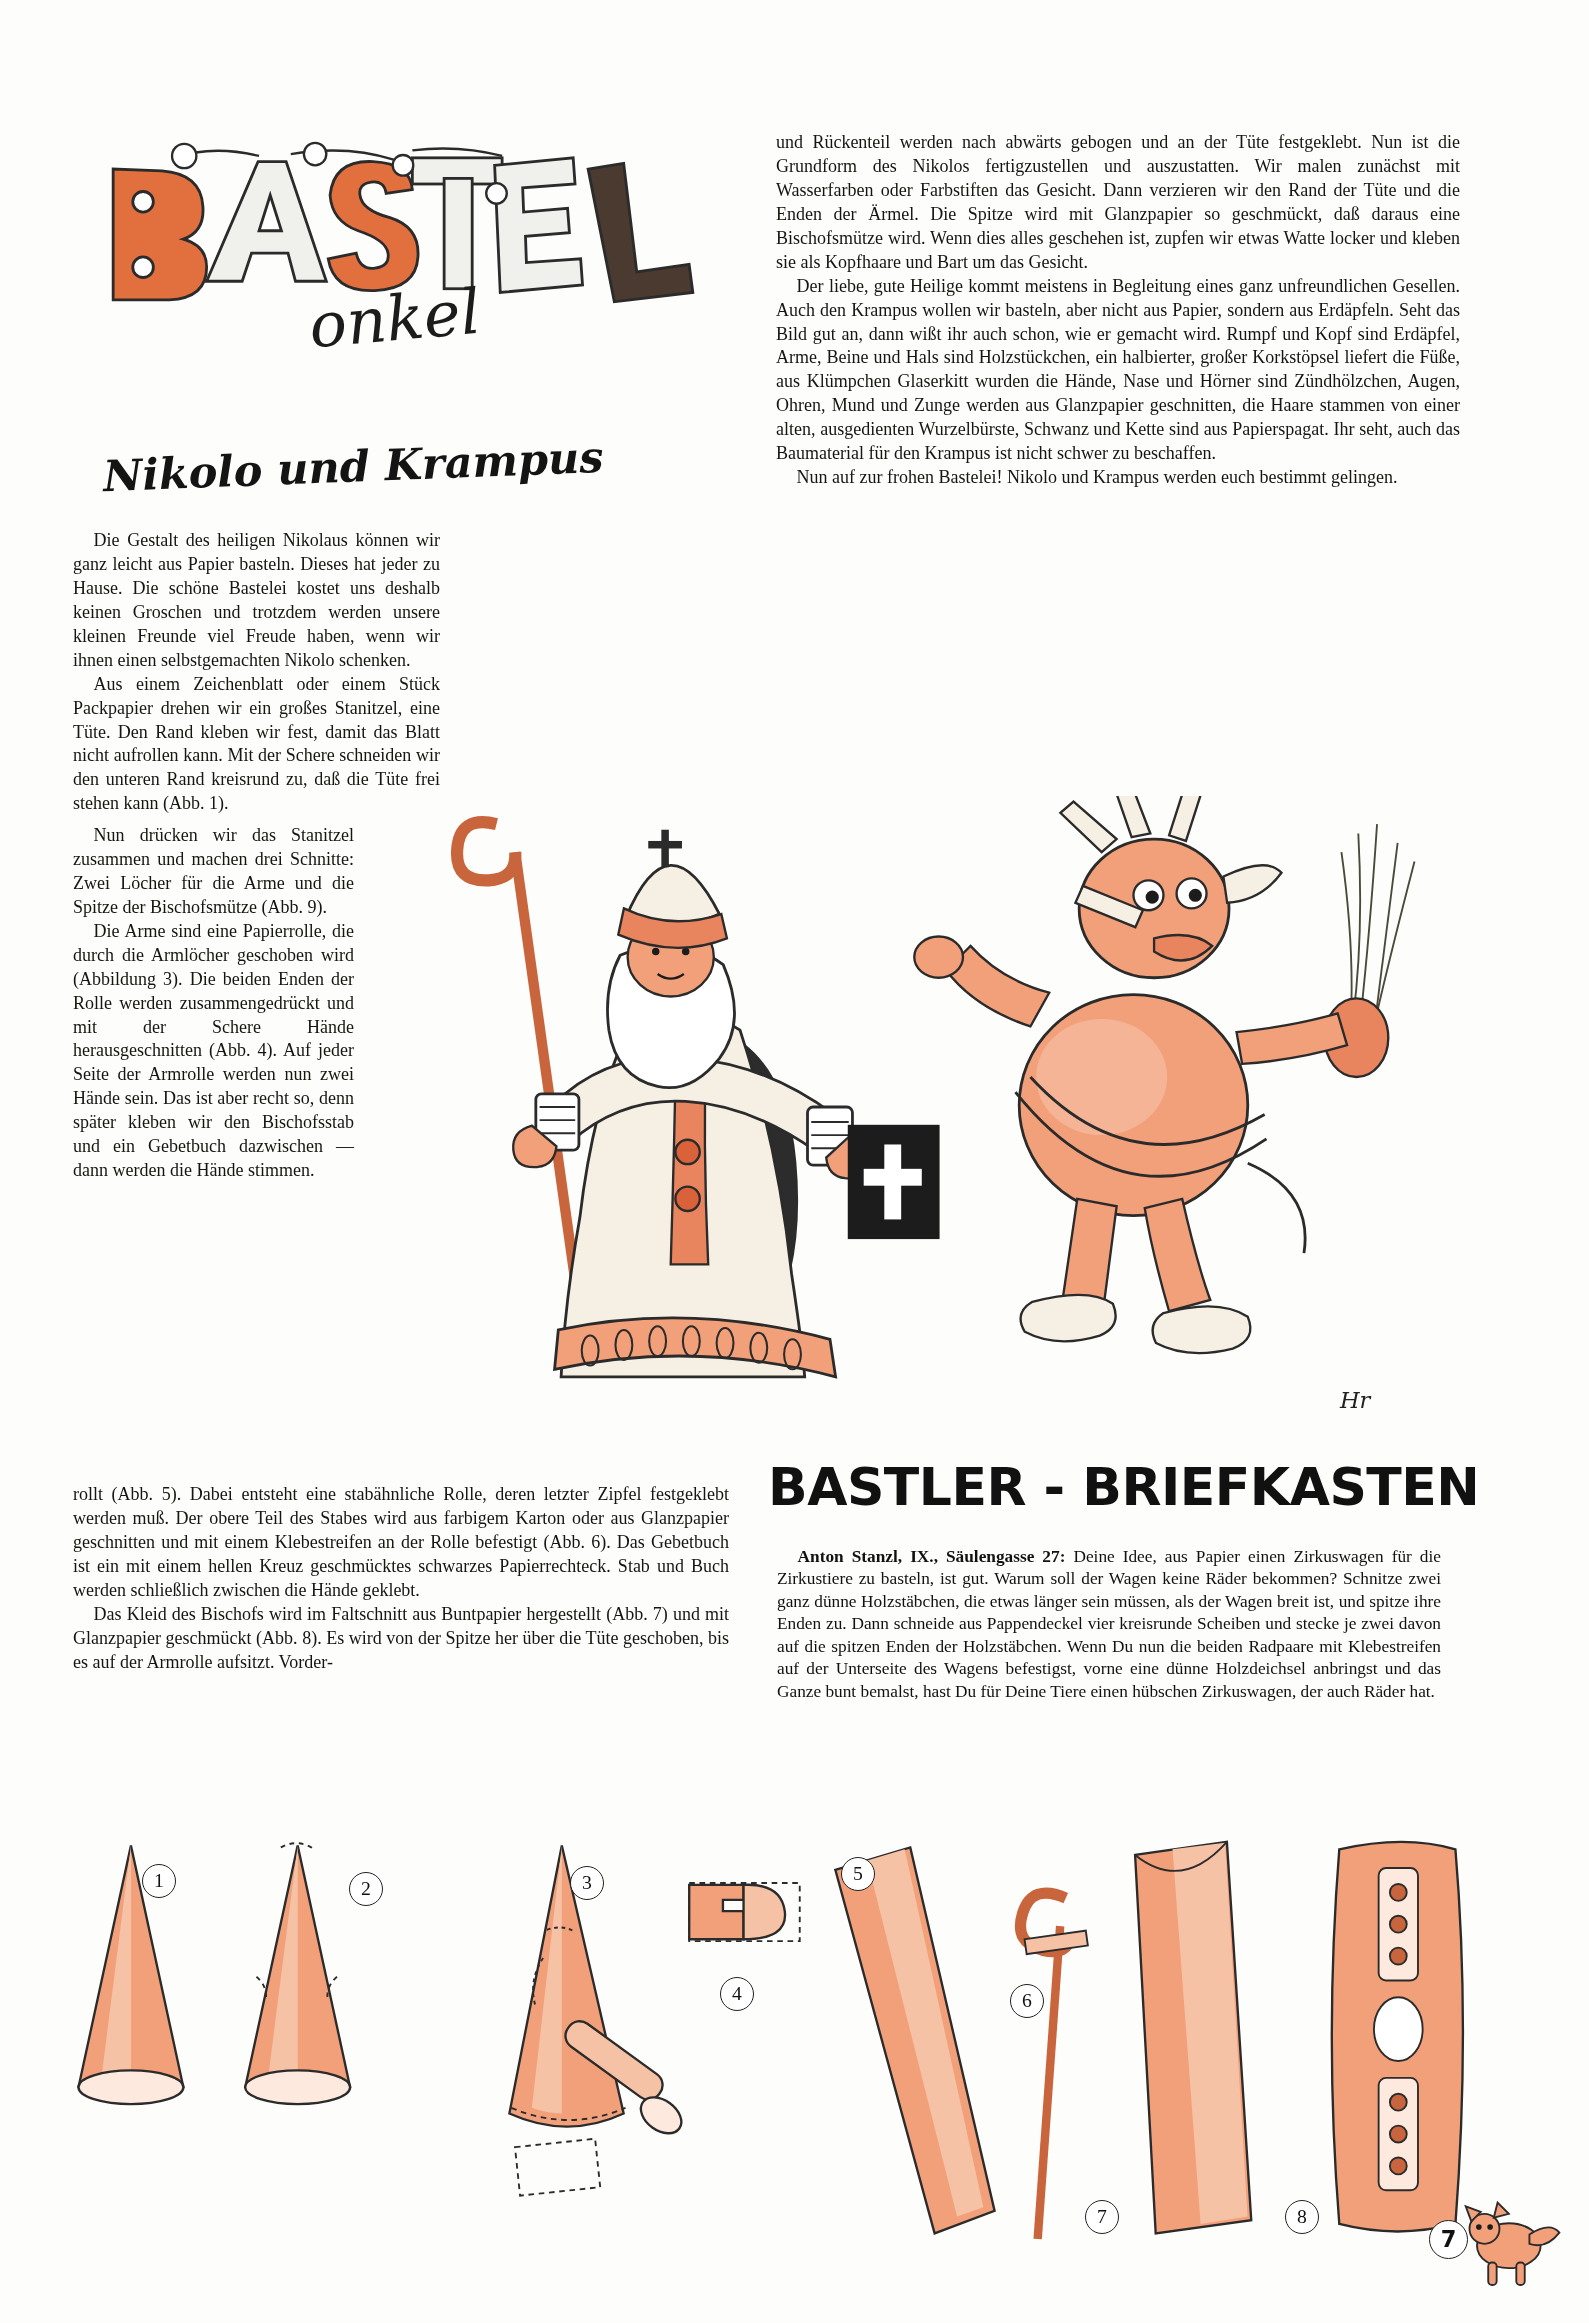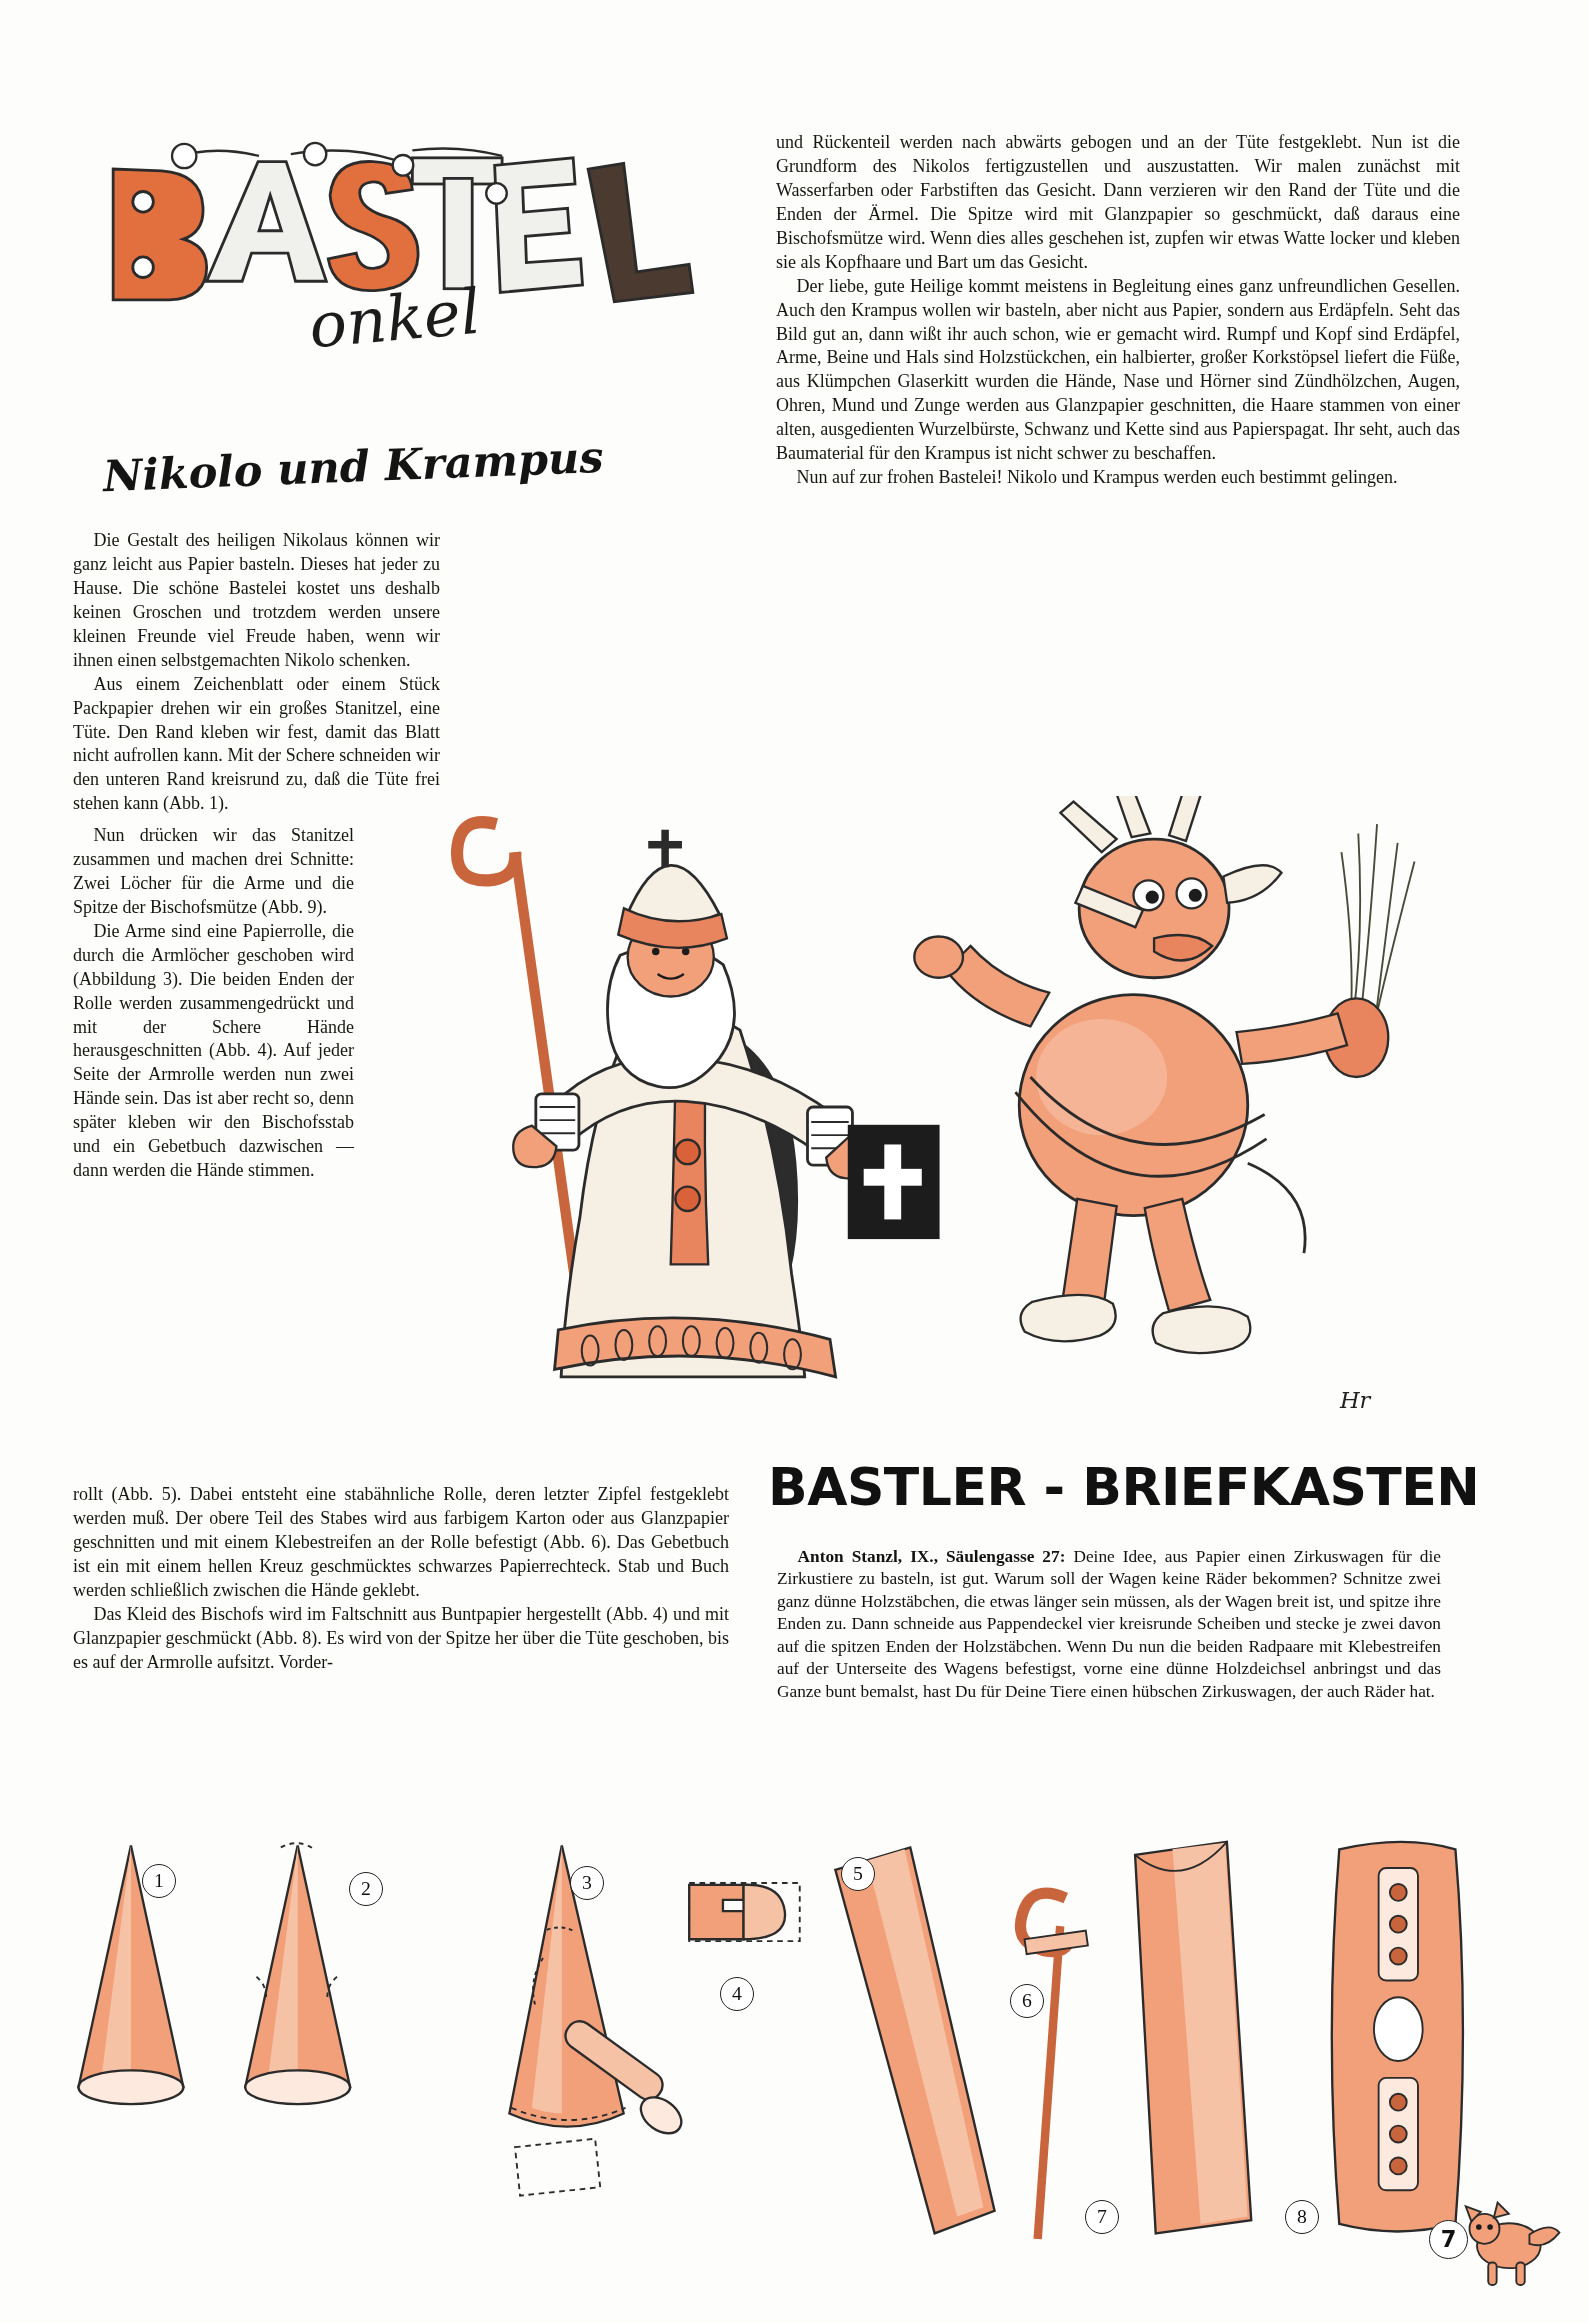--- a/index.html
+++ b/index.html
@@ -207,21 +207,21 @@
     <p>Aus einem Zeichenblatt oder einem Stück Packpapier drehen wir ein großes Stanitzel, eine Tüte. Den Rand kleben wir fest, damit das Blatt nicht aufrollen kann. Mit der Schere schneiden wir den unteren Rand kreisrund zu, daß die Tüte frei stehen kann (Abb. 1).</p>
   </div>
 
   <div class="col" id="col-left-narrow">
     <p class="first">Nun drücken wir das Stanitzel zusammen und machen drei Schnitte: Zwei Löcher für die Arme und die Spitze der Bischofsmütze (Abb. 9).</p>
     <p>Die Arme sind eine Papierrolle, die durch die Armlöcher geschoben wird (Abbildung 3). Die beiden Enden der Rolle werden zusammengedrückt und mit der Schere Hände herausgeschnitten (Abb. 4). Auf jeder Seite der Armrolle werden nun zwei Hände sein. Das ist aber recht so, denn später kleben wir den Bischofsstab und ein Gebetbuch dazwischen — dann werden die Hände stimmen.</p>
   </div>
 
   <div class="col" id="col-left-wide">
     <p style="text-indent:0">rollt (Abb. 5). Dabei entsteht eine stabähnliche Rolle, deren letzter Zipfel festgeklebt werden muß. Der obere Teil des Stabes wird aus farbigem Karton oder aus Glanzpapier geschnitten und mit einem Klebestreifen an der Rolle befestigt (Abb. 6). Das Gebetbuch ist ein mit einem hellen Kreuz geschmücktes schwarzes Papierrechteck. Stab und Buch werden schließlich zwischen die Hände geklebt.</p>
-    <p>Das Kleid des Bischofs wird im Faltschnitt aus Buntpapier hergestellt (Abb. 4) und mit Glanzpapier geschmückt (Abb. 8). Es wird von der Spitze her über die Tüte geschoben, bis es auf der Armrolle aufsitzt. Vorder-</p>
+    <p>Das Kleid des Bischofs wird im Faltschnitt aus Buntpapier hergestellt (Abb. 7) und mit Glanzpapier geschmückt (Abb. 8). Es wird von der Spitze her über die Tüte geschoben, bis es auf der Armrolle aufsitzt. Vorder-</p>
   </div>
 
   <div class="col" id="col-right">
     <p style="text-indent:0">und Rückenteil werden nach abwärts gebogen und an der Tüte festgeklebt. Nun ist die Grundform des Nikolos fertigzustellen und auszustatten. Wir malen zunächst mit Wasserfarben oder Farbstiften das Gesicht. Dann verzieren wir den Rand der Tüte und die Enden der Ärmel. Die Spitze wird mit Glanzpapier so geschmückt, daß daraus eine Bischofsmütze wird. Wenn dies alles geschehen ist, zupfen wir etwas Watte locker und kleben sie als Kopfhaare und Bart um das Gesicht.</p>
     <p>Der liebe, gute Heilige kommt meistens in Begleitung eines ganz unfreundlichen Gesellen. Auch den Krampus wollen wir basteln, aber nicht aus Papier, sondern aus Erdäpfeln. Seht das Bild gut an, dann wißt ihr auch schon, wie er gemacht wird. Rumpf und Kopf sind Erdäpfel, Arme, Beine und Hals sind Holzstückchen, ein halbierter, großer Korkstöpsel liefert die Füße, aus Klümpchen Glaserkitt wurden die Hände, Nase und Hörner sind Zündhölzchen, Augen, Ohren, Mund und Zunge werden aus Glanzpapier geschnitten, die Haare stammen von einer alten, ausgedienten Wurzelbürste, Schwanz und Kette sind aus Papierspagat. Ihr seht, auch das Baumaterial für den Krampus ist nicht schwer zu beschaffen.</p>
     <p>Nun auf zur frohen Bastelei! Nikolo und Krampus werden euch bestimmt gelingen.</p>
   </div>
 
   <div class="illus" style="left:440px; top:796px; width:1031px; height:637px;">
     <svg width="1031" height="637" viewBox="0 0 1100 680">

